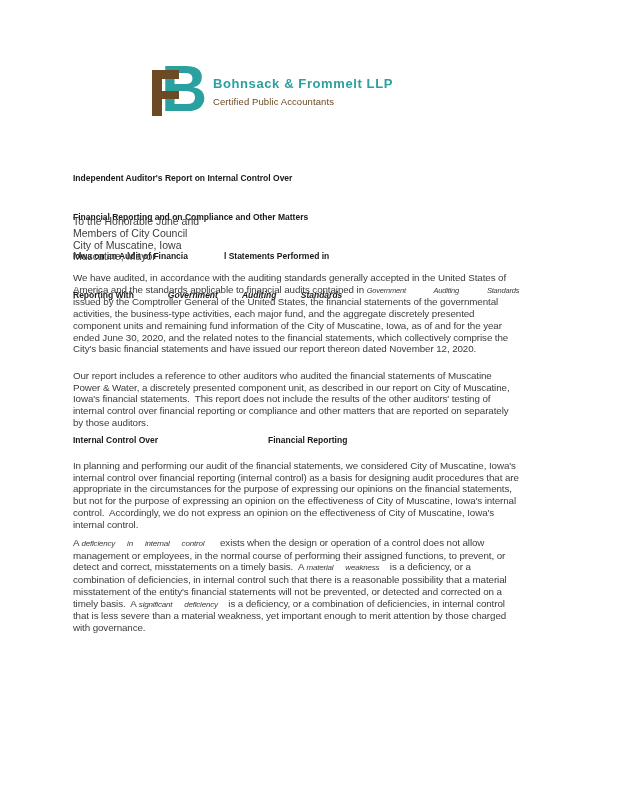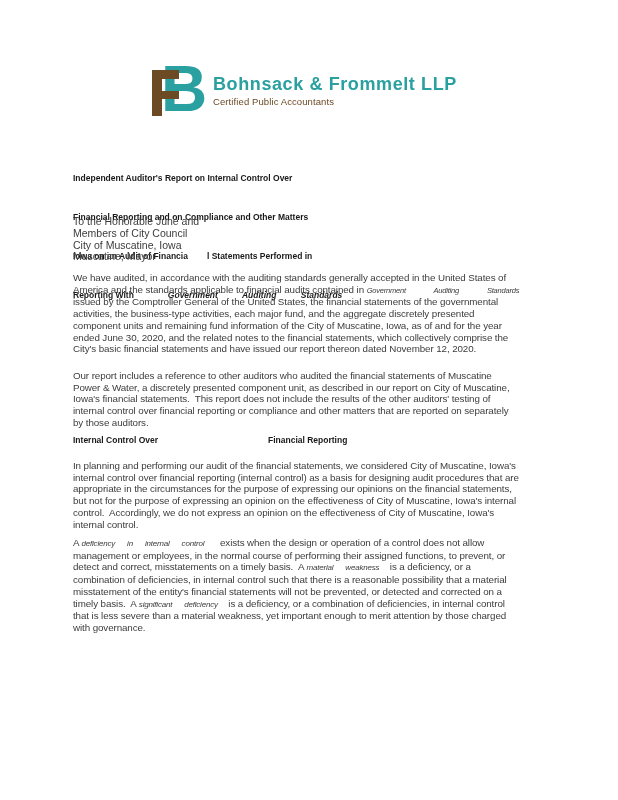--- a/index.html
+++ b/index.html
@@ -19,35 +19,35 @@
     position: absolute; left: 11px; top: -9px;
     font-size: 64px; line-height: 64px; font-weight: bold;
     letter-spacing: 0;
   }
   .f-stem { position: absolute; left: 2px; top: 4px; width: 10px; height: 46px; z-index: 2; }
   .f-arm1 { position: absolute; left: 2px; top: 4px; width: 27px; height: 9px; z-index: 2; }
   .f-arm2 { position: absolute; left: 2px; top: 25px; width: 27px; height: 8px; z-index: 2; }
 
   .firm-name {
     left: 213px; top: 74px;
-    font-size: 18px; font-weight: bold; letter-spacing: 0.6px;
+    font-size: 13px; font-weight: bold; letter-spacing: 0.6px;
     line-height: 20px;
   }
   .firm-tagline {
     left: 213px; top: 96px;
     font-size: 9.5px; font-weight: normal; letter-spacing: 0.1px;
   }
 
   
   .title-block {
     left: 73px; top: 146px;
     font-size: 8.5px; font-weight: bold; color: #191919;
     line-height: 13px; white-space: pre;
   }
-  .title-gap-b { margin-left: 19px; }
+  .title-gap-b { margin-left: 36px; }
   .title-it {
     font-style: italic; word-spacing: 22px; margin-left: 34px;
   }
 
   
   .address-block {
     left: 73px; top: 216px;
     font-size: 10.5px; line-height: 11.8px; white-space: pre;
   }
 

